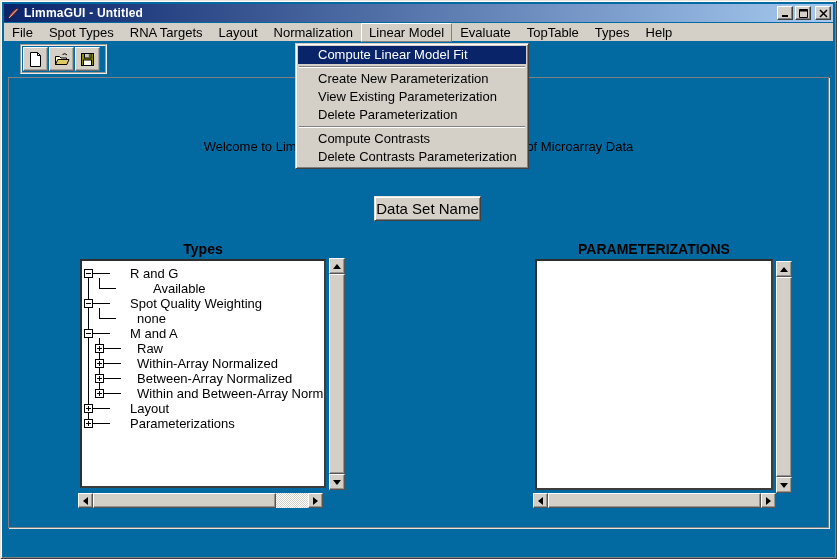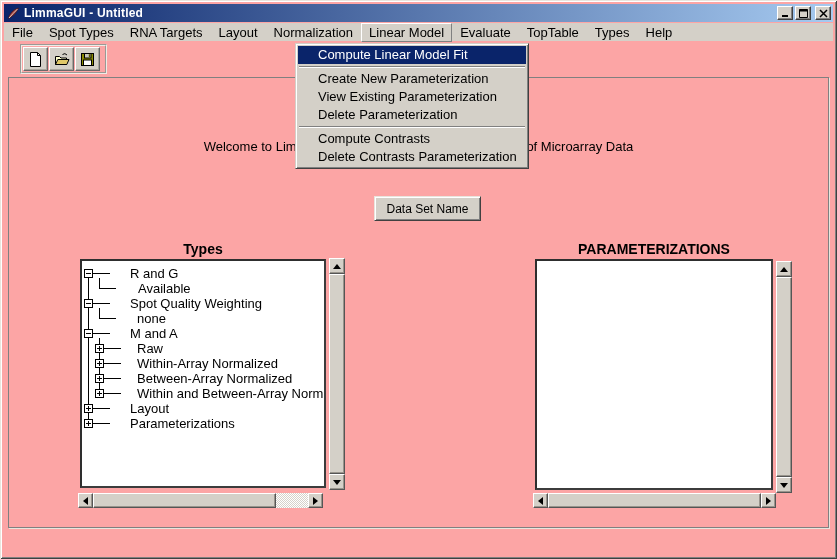--- a/index.html
+++ b/index.html
@@ -1,18 +1,18 @@
 <!DOCTYPE html>
 <html><head>
 <meta charset="utf-8">
 <style>
   html,body{margin:0;padding:0;background:#808080;}
   *{box-sizing:border-box;}
   body{width:837px;height:559px;overflow:hidden;font-family:"Liberation Sans",sans-serif;}
-  .win{position:relative;width:837px;height:559px;background:#fca5a5;
+  .win{position:relative;width:837px;height:559px;background:#0369a1;
        box-shadow:inset 1px 1px 0 #e9e5dd, inset -1px -1px 0 #404040,
                   inset 2px 2px 0 #ffffff, inset -2px -2px 0 #808080;}
   
   .titlebar{position:absolute;left:4px;top:4px;right:4px;height:18px;
             background:linear-gradient(to right,#0a246a,#a6caf0);
             display:flex;align-items:center;padding:0 2px;}
   .appicon{width:14px;height:14px;margin:0 3px 0 1px;display:flex;align-items:center;}
   .title-text{color:#fff;font-weight:bold;font-size:12px;line-height:18px;flex:1;
               white-space:nowrap;letter-spacing:.2px;}
   .winbtns{display:flex;gap:2px;align-items:center;}
@@ -31,21 +31,21 @@
   .tbtn{width:25px;height:24px;background:#d4d0c8;display:flex;align-items:center;justify-content:center;
         border:1px solid;border-color:#ffffff #696969 #696969 #ffffff;box-shadow:inset -1px -1px 0 #a8a49c;}
   
   .mainframe{position:absolute;left:8px;top:77px;width:821px;height:451px;
              border:1px solid #808080;box-shadow:1px 1px 0 #e9e5dd;}
   .welcome{position:absolute;left:0;top:139px;width:837px;text-align:center;
            font-size:13px;color:#000;z-index:1;}
   .dsbtn{position:absolute;left:374px;top:196px;width:107px;height:25px;background:#d4d0c8;
          border:1px solid;border-color:#e9e5dd #404040 #404040 #e9e5dd;
          box-shadow:inset 1px 1px 0 #ffffff, inset -1px -1px 0 #808080;
-         font-size:12px;display:flex;align-items:center;justify-content:center;color:#000;}
+         font-size:15px;display:flex;align-items:center;justify-content:center;color:#000;}
   .panel-title{position:absolute;font-size:14px;font-weight:bold;color:#000;transform:translateX(-50%);}
   .whitebox{position:absolute;background:#fff;border:2px solid;
             border-color:#2e2e2e #3c3c3c #3c3c3c #2e2e2e;}
   .treecontent{position:absolute;left:82px;top:261px;width:242px;height:226px;overflow:hidden;
                font-size:13px;z-index:2;}
   .trow-text{position:absolute;white-space:nowrap;line-height:15px;color:#000;z-index:3;}
   .vline,.hline{position:absolute;background:#000;z-index:1;}
   .vline{width:1px;} .hline{height:1px;}
   .tbox{position:absolute;width:9px;height:9px;background:#fff;border:1px solid #000;z-index:2;}
   .tbox::before{content:'';position:absolute;left:1px;right:1px;top:3px;height:1px;background:#000;}
@@ -155,21 +155,21 @@
   <div class="whitebox" style="left:80px;top:259px;width:246px;height:229px;"></div>
   <div class="treecontent" id="treecontent">
       <div class="vline" style="left: 6px; top: 17px; height: 145px;"></div>
       <div class="vline" style="left: 17px; top: 17px; height: 10px;"></div>
       <div class="vline" style="left: 17px; top: 47px; height: 10px;"></div>
       <div class="vline" style="left: 17px; top: 77px; height: 55px;"></div>
       <div class="hline" style="left: 11px; top: 12px; width: 17px;"></div>
       <div class="tbox" style="left: 2px; top: 8px;"></div>
       <div class="trow-text" style="left: 48px; top: 5px;">R and G</div>
       <div class="hline" style="left: 17px; top: 27px; width: 17px;"></div>
-      <div class="trow-text" style="left: 56px; top: 20px;">Available</div>
+      <div class="trow-text" style="left: 71px; top: 20px;">Available</div>
       <div class="hline" style="left: 11px; top: 42px; width: 17px;"></div>
       <div class="tbox" style="left: 2px; top: 38px;"></div>
       <div class="trow-text" style="left: 48px; top: 35px;">Spot Quality Weighting</div>
       <div class="hline" style="left: 17px; top: 57px; width: 17px;"></div>
       <div class="trow-text" style="left: 55px; top: 50px;">none</div>
       <div class="hline" style="left: 11px; top: 72px; width: 17px;"></div>
       <div class="tbox" style="left: 2px; top: 68px;"></div>
       <div class="trow-text" style="left: 48px; top: 65px;">M and A</div>
       <div class="hline" style="left: 22px; top: 87px; width: 17px;"></div>
       <div class="tbox plus" style="left: 13px; top: 83px;"></div>

